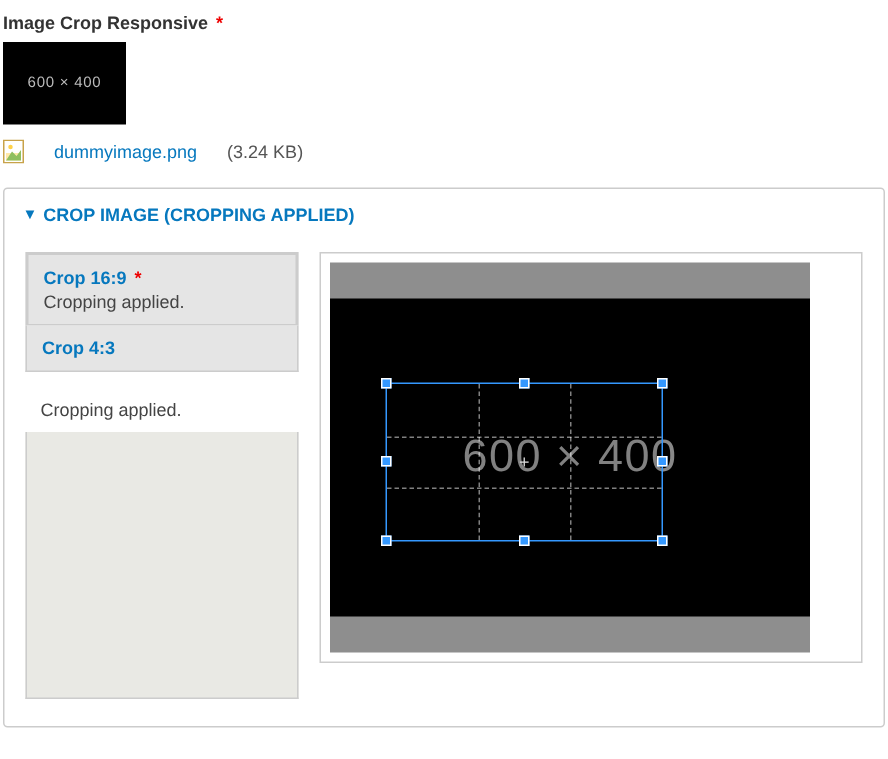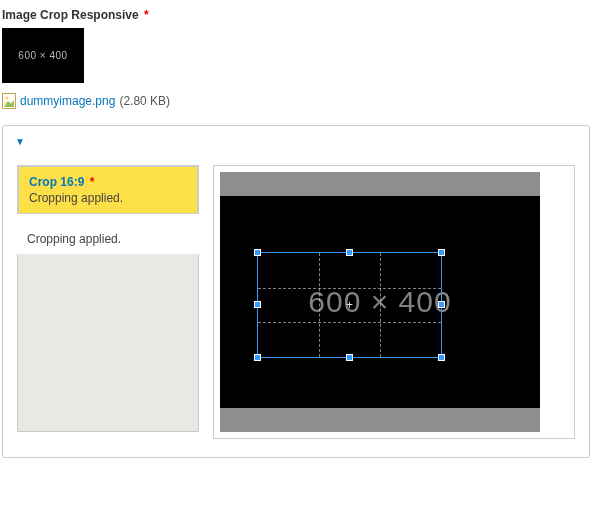--- a/index.html
+++ b/index.html
@@ -1,31 +1,31 @@
 <!DOCTYPE html>
 <html><head>
 <meta charset="utf-8">
 <style>
   * { box-sizing: border-box; margin: 0; padding: 0; }
   body { font-family: "Lucida Grande", Verdana, sans-serif; font-size: 12px; color: #333; background: #fff; width: 592px; }
   .field-label { font-weight: bold; padding: 8px 0 4px 2px; }
   .required { color: #e00; font-weight: bold; margin-left: 2px; }
   .thumb-wrap { padding: 2px 0 4px 2px; }
   .thumb { width: 82px; height: 55px; background: #000; display: flex; align-items: center; justify-content: center; color: #bbb; font-size: 10px; letter-spacing: 0.5px; }
-  .file-row { padding: 6px 0 14px 2px; display: flex; align-items: center; gap: 4px; }
+  .file-row { padding: 6px 0 14px 2px; display: flex; align-items: center; gap: 20px; }
   .file-icon { width: 14px; height: 16px; display: inline-block; position: relative; }
   .file-icon svg { display: block; }
   .file-link { color: #0678be; text-decoration: none; }
   .file-size { color: #555; }
   .details { border: 1px solid #ccc; border-radius: 3px; margin: 2px; }
   .details-head { padding: 10px 12px; color: #0678be; font-weight: bold; font-size: 12px; cursor: pointer; display: flex; align-items: center; gap: 4px; }
   .tri { font-size: 10px; color: #0678be; }
   .details-body { padding: 8px 14px 18px 14px; display: flex; gap: 14px; }
   .crop-tabs { width: 182px; }
-  .tab { border: 1px solid #ccc; background: #fde047; padding: 8px 10px; font-size: 12px; cursor: pointer; }
+  .tab { border: 1px solid #ccc; background: #e5e5e5; padding: 8px 10px; font-size: 12px; cursor: pointer; }
   .tab + .tab { border-top: none; }
   .tab.active { border: 2px solid #ccc; border-bottom: 1px solid #ccc; }
   .tab-title { color: #0678be; font-weight: bold; }
   .tab-sub { color: #444; margin-top: 2px; }
   .free-tab { margin-top: 8px; padding: 8px 10px; }
   .free-title { color: #0678be; font-weight: bold; }
   .free-sub { color: #444; margin-top: 2px; }
   .tabs-fill { border: 1px solid #ccc; border-top: none; background: #e9e9e4; height: 178px; }
   .crop-area-wrap { flex: 1; }
   .crop-frame { border: 1px solid #ccc; padding: 6px; background: #fff; }
@@ -58,34 +58,38 @@
 <div class="file-row">
   <span class="file-icon">
     <svg width="14" height="16" viewBox="0 0 14 16">
       <rect x="0.5" y="0.5" width="13" height="15" fill="#fff" stroke="#c8a24a"></rect>
       <rect x="2" y="9" width="10" height="5" fill="#ffe9a8"></rect>
       <circle cx="5" cy="5" r="1.5" fill="#ffd24a"></circle>
       <path d="M2 14 L6 8 L9 11 L12 7 L12 14 Z" fill="#8fbf5f"></path>
     </svg>
   </span>
   <a href="#" class="file-link">dummyimage.png</a>
-  <span class="file-size">(2.80 KB)</span>
+  <span class="file-size">(3.24 KB)</span>
 </div>
 
 <div class="details">
   <div class="details-head">
     <span class="tri">▼</span>
+    <span>CROP IMAGE (CROPPING APPLIED)</span>
   </div>
   <div class="details-body">
 
     <div class="crop-tabs">
       <div class="tab active">
         <span class="tab-title">Crop 16:9</span>
         <span class="required">*</span>
         <div class="tab-sub">Cropping applied.</div>
+      </div>
+      <div class="tab">
+        <span class="tab-title">Crop 4:3</span>
       </div>
       <div class="free-tab">
         <div class="free-sub">Cropping applied.</div>
       </div>
       <div class="tabs-fill"></div>
     </div>
 
     <div class="crop-area-wrap">
       <div class="crop-frame">
         <div class="crop-viewport">

